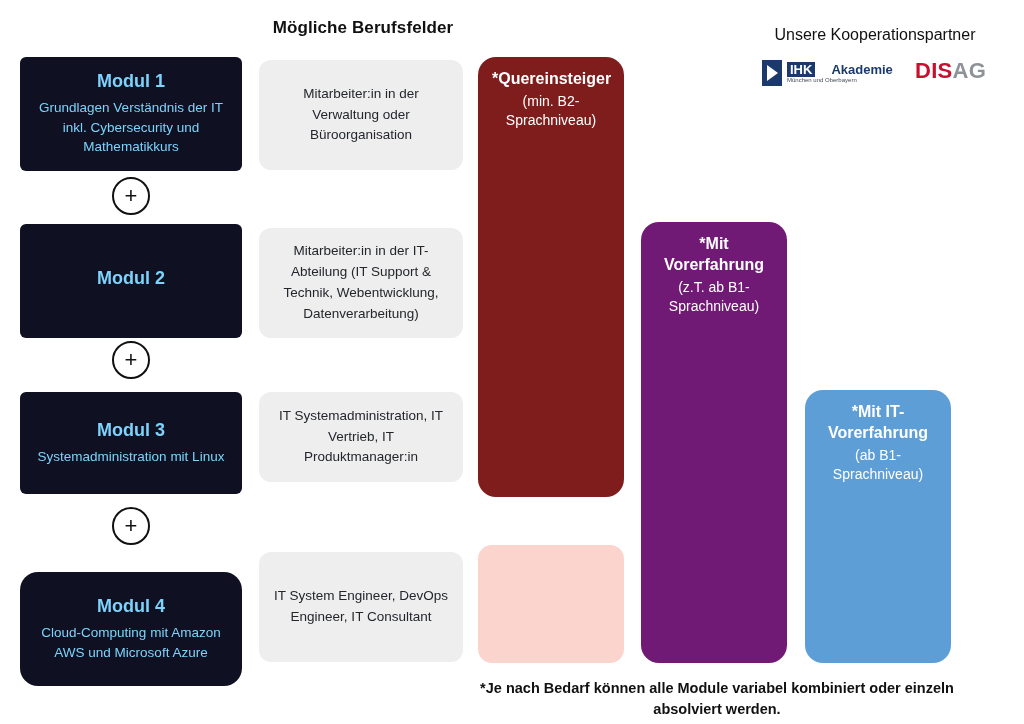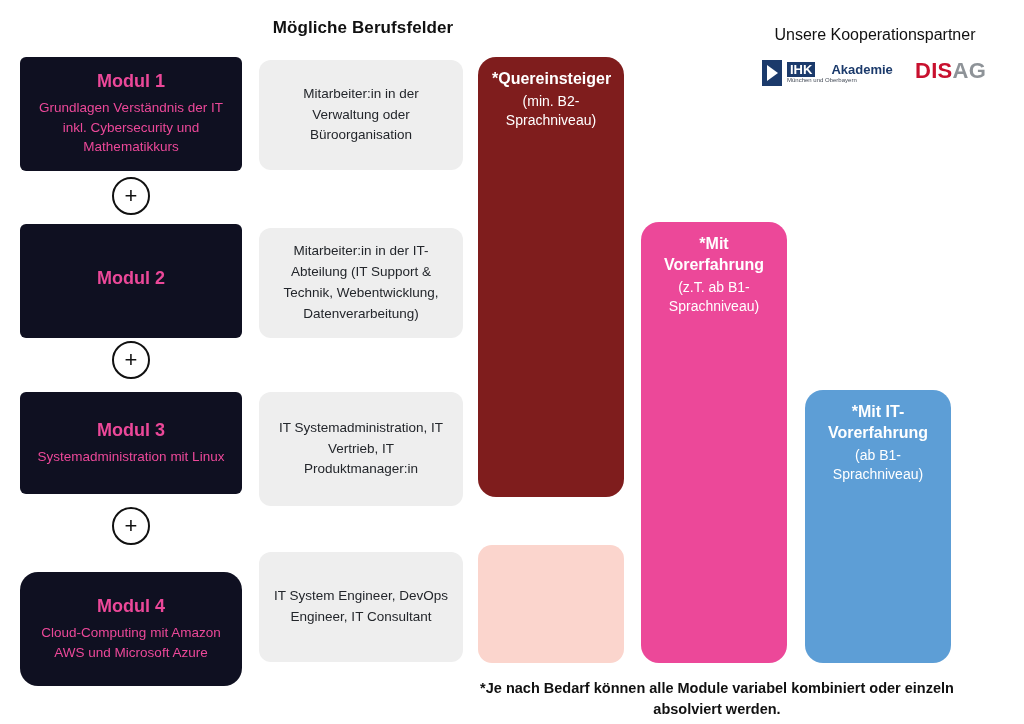--- a/index.html
+++ b/index.html
@@ -107,21 +107,21 @@
     font-weight: bold;
   }
 
   
   .module {
     position: absolute;
     left: 20px;
     width: 222px;
     background: #0f1021;
     border-radius: 6px;
-    color: #ec4899;
+    color: #7dd3fc;
     text-align: center;
     padding: 10px 12px;
     box-sizing: border-box;
     display: flex;
     flex-direction: column;
     justify-content: center;
   }
   .module .m-title {
     font-size: 18px;
     font-weight: bold;
@@ -169,21 +169,21 @@
     font-size: 13.5px;
     line-height: 1.55;
     padding: 14px 12px;
     box-sizing: border-box;
     display: flex;
     align-items: center;
     justify-content: center;
   }
   .job1 { top: 60px;  height: 110px; }
   .job2 { top: 228px; height: 110px; }
-  .job3 { top: 392px; height: 114px; }
+  .job3 { top: 392px; height: 90px; }
   .job4 { top: 552px; height: 110px; }
 
   
   .track {
     position: absolute;
     border-radius: 18px;
     text-align: center;
     color: #ffffff;
     box-sizing: border-box;
     padding: 12px 14px 0 14px;
@@ -212,21 +212,21 @@
     width: 146px;
     height: 118px;
     background: #fbd5cd;
     border-radius: 14px;
   }
   .track-vor {
     left: 641px;
     top: 222px;
     width: 146px;
     height: 441px;
-    background: #ec4899;
+    background: #701a75;
   }
   .track-itvor {
     left: 805px;
     top: 390px;
     width: 146px;
     height: 273px;
     background: #5d9ed6;
   }
 
   

